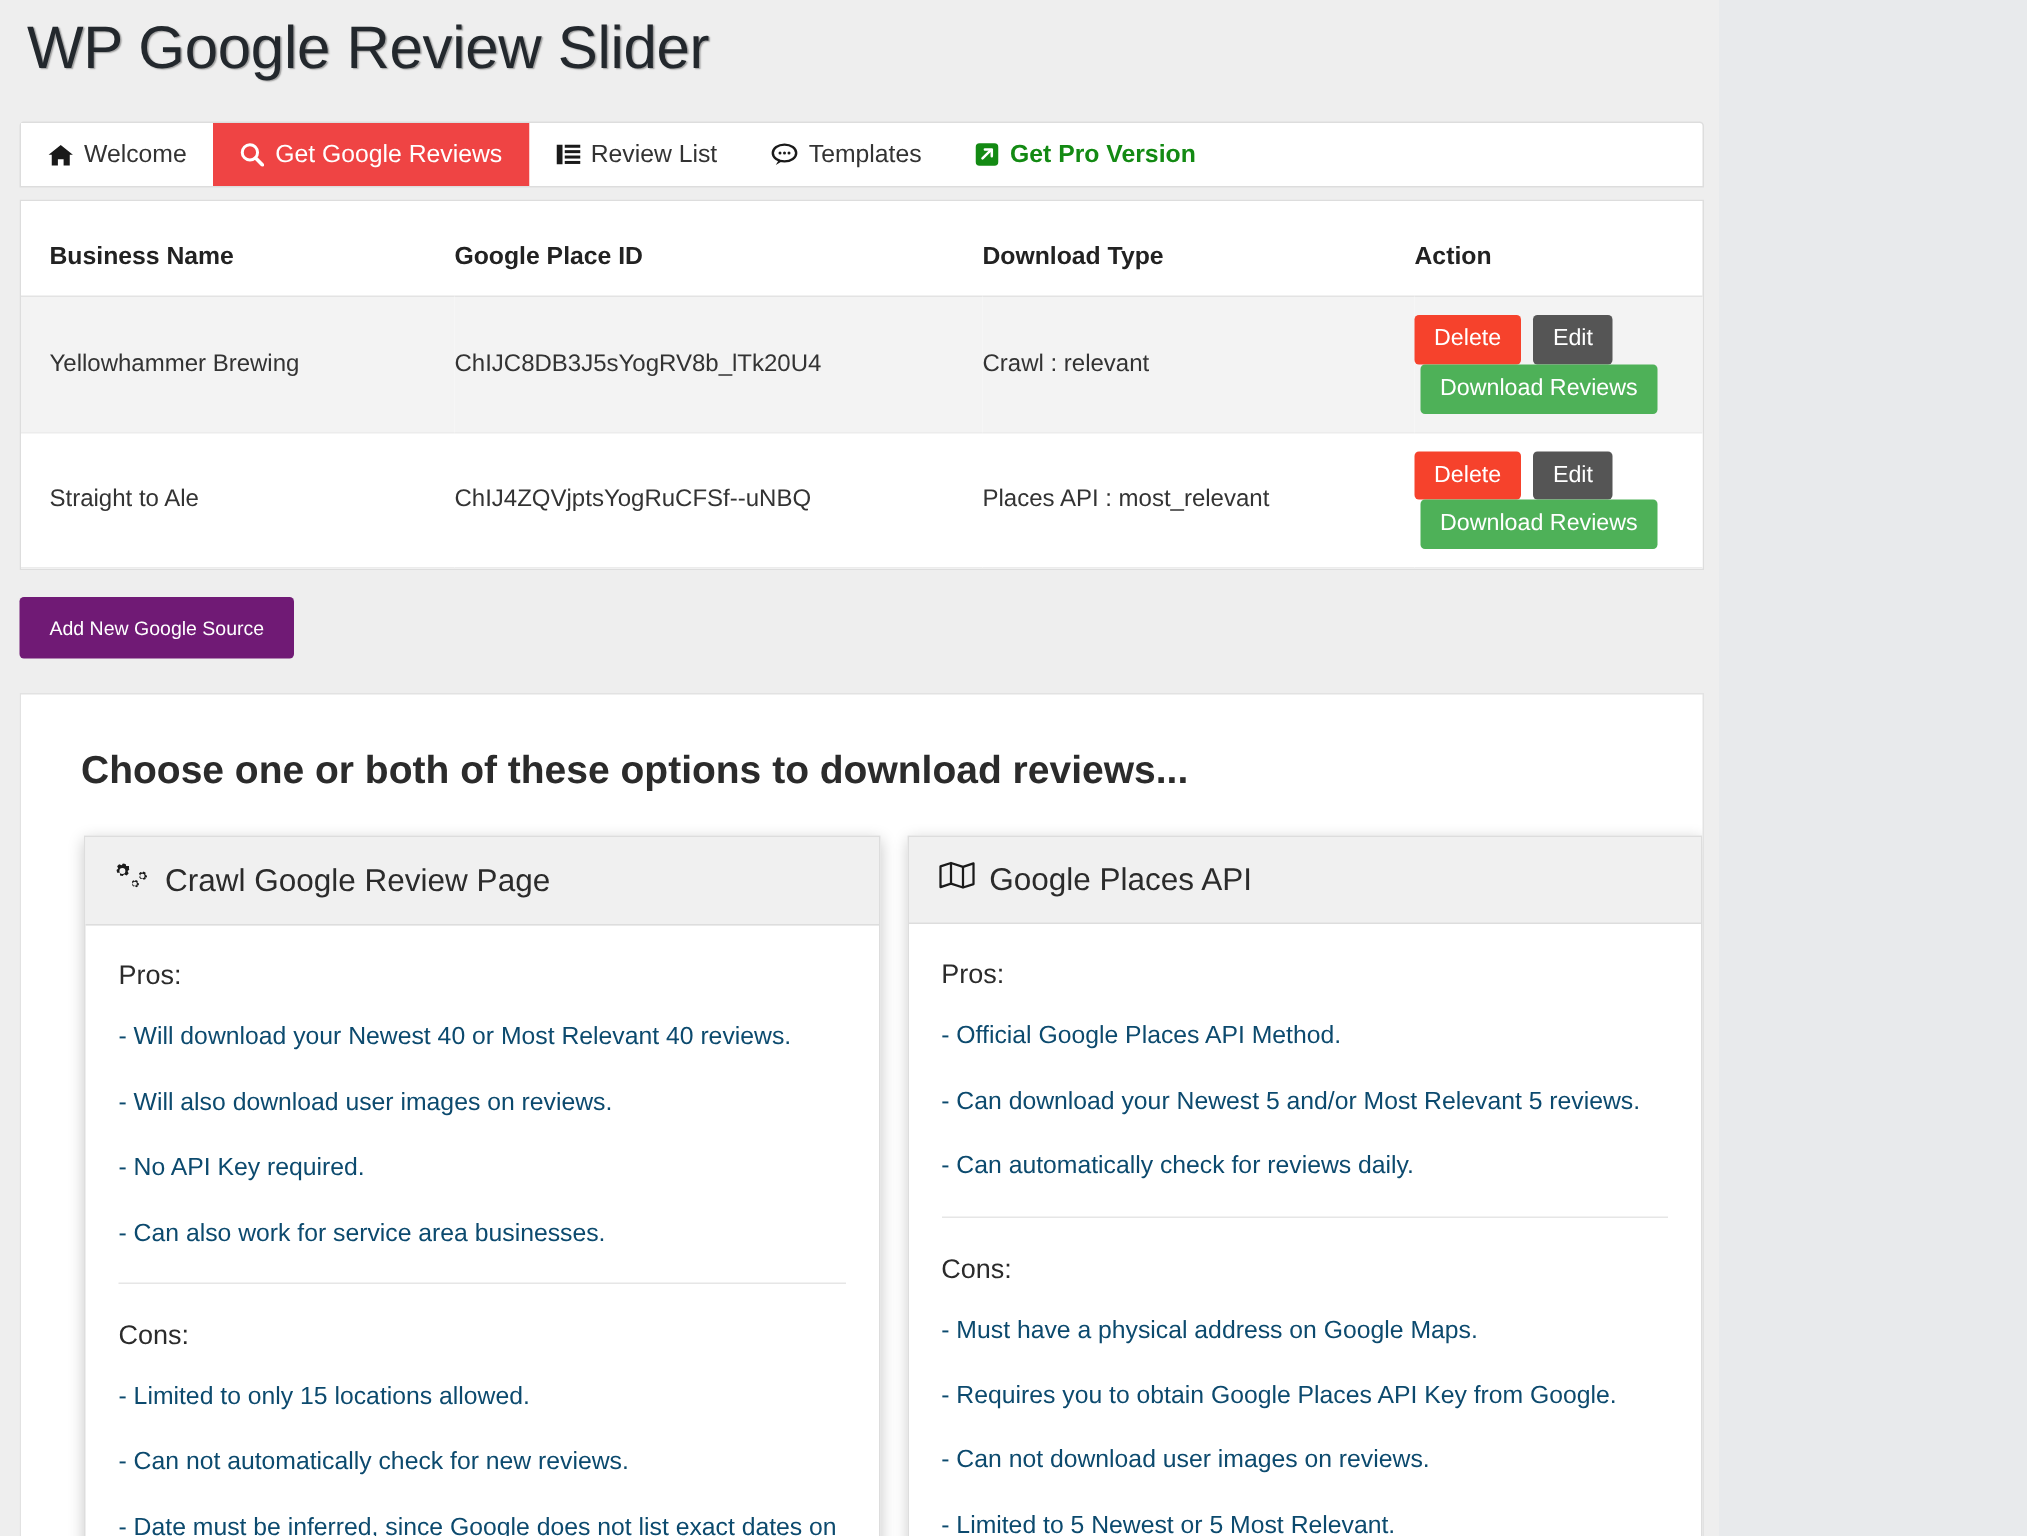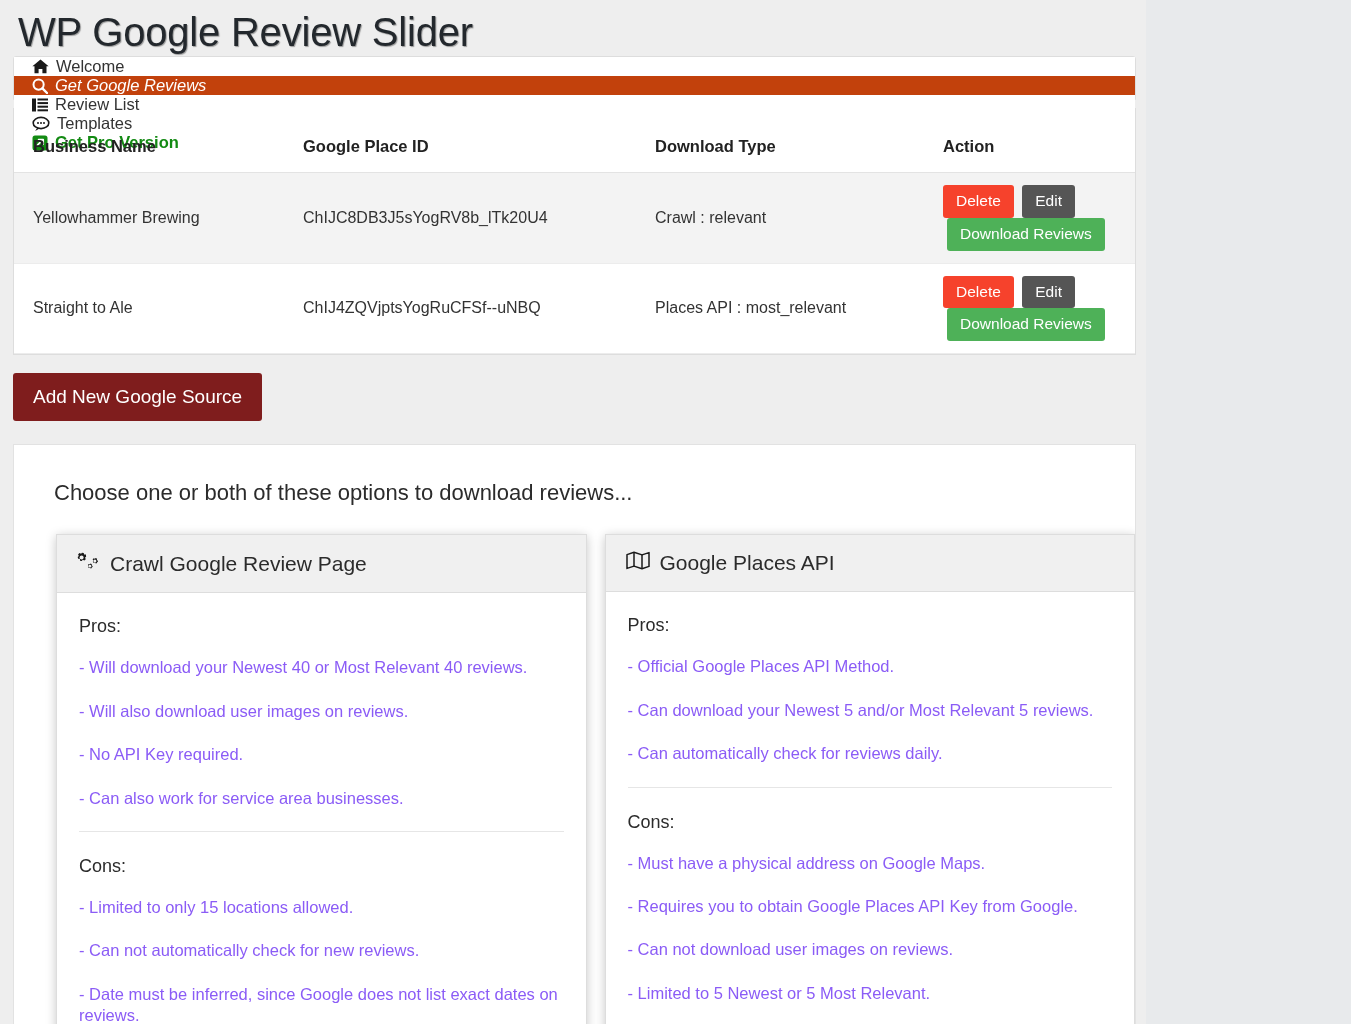--- a/index.html
+++ b/index.html
@@ -27,45 +27,43 @@
     color: #23282d;
     margin: 0;
     padding: 8px 0 0 18px;
     letter-spacing: -0.2px;
     text-shadow: 1px 1px 1px rgba(0,0,0,0.35);
     line-height: 1.2;
   }
 
   
   .tabs {
-    margin: 0 10px 0 13px;
+    margin: 25px 10px 0 13px;
     background: #ffffff;
     border: 1px solid #dddddd;
     border-radius: 3px 3px 0 0;
     display: flex;
     align-items: stretch;
     height: 44px;
     box-sizing: border-box;
-    flex-direction: column;
   }
   .tab {
     display: flex;
     align-items: center;
     gap: 7px;
     padding: 0 18px;
     font-size: 16.5px;
     color: #333333;
     cursor: pointer;
     background: #ffffff;
     white-space: nowrap;
   }
   .tab.active {
-    background: #c2410c;
+    background: #ef4444;
     color: #ffffff;
-    font-style: italic;
   }
   .tab.pro {
     color: #138a13;
     font-weight: bold;
   }
   .tab .ico { display: inline-flex; align-items: center; }
   .tab svg { display: block; }
 
   
   .table-wrap {
@@ -113,44 +111,44 @@
     vertical-align: middle;
   }
   .btn-danger  { background: #f6422c; }
   .btn-dark    { background: #555555; }
   .btn-success { background: #4eb158; }
   .btn + .btn { margin-left: 4px; }
 
   
   .add-source-row { padding: 18px 0 0 13px; }
   .btn-add {
-    background: #7f1d1d;
+    background: #701a75;
     color: #ffffff;
     border: 0;
-    font-size: 19px;
+    font-size: 13px;
     padding: 13px 20px;
     border-radius: 3px;
     cursor: pointer;
     font-family: "Liberation Sans", sans-serif;
   }
 
   
   .panel {
     margin: 23px 10px 0 13px;
     background: #ffffff;
     border: 1px solid #e2e2e2;
     box-sizing: border-box;
     height: 643px;
     overflow: hidden;
   }
   .panel-heading {
-    font-size: 22px;
+    font-size: 26px;
     color: #2b2b2b;
     padding: 35px 13px 0 40px;
-    font-weight: 400;
+    font-weight: 700;
   }
   .cards {
     display: flex;
     gap: 18px;
     padding: 28px 0 0 42px;
     box-sizing: border-box;
   }
   .card {
     width: 632px;
     background: #ffffff;
@@ -174,21 +172,21 @@
     padding: 18px 22px 14px 22px;
     flex: 1 1 auto;
   }
   .sec-title {
     font-size: 18px;
     color: #2b2b2b;
     margin: 5px 0 20px 0;
   }
   .bullet {
     font-size: 16.5px;
-    color: #8b5cf6;
+    color: #0c4a6e;
     margin: 0 0 22px 0;
     line-height: 1.3;
   }
   .divider {
     border: 0;
     border-top: 1px solid #e6e6e6;
     margin: 22px 0 24px 0;
   }
   .card-footer {
     background: #5f5f5f;

